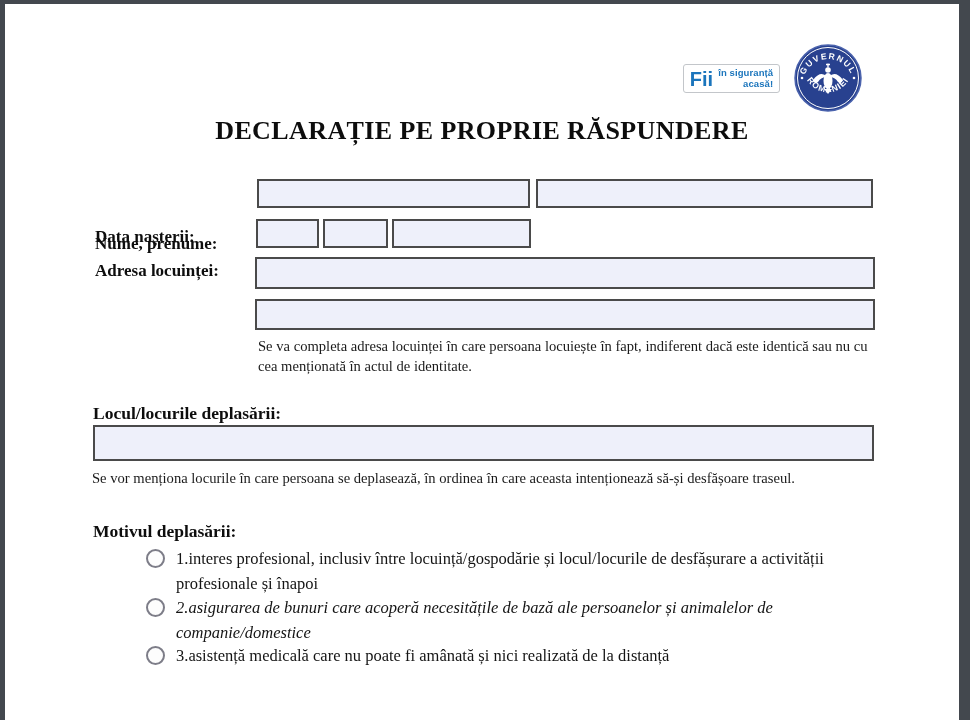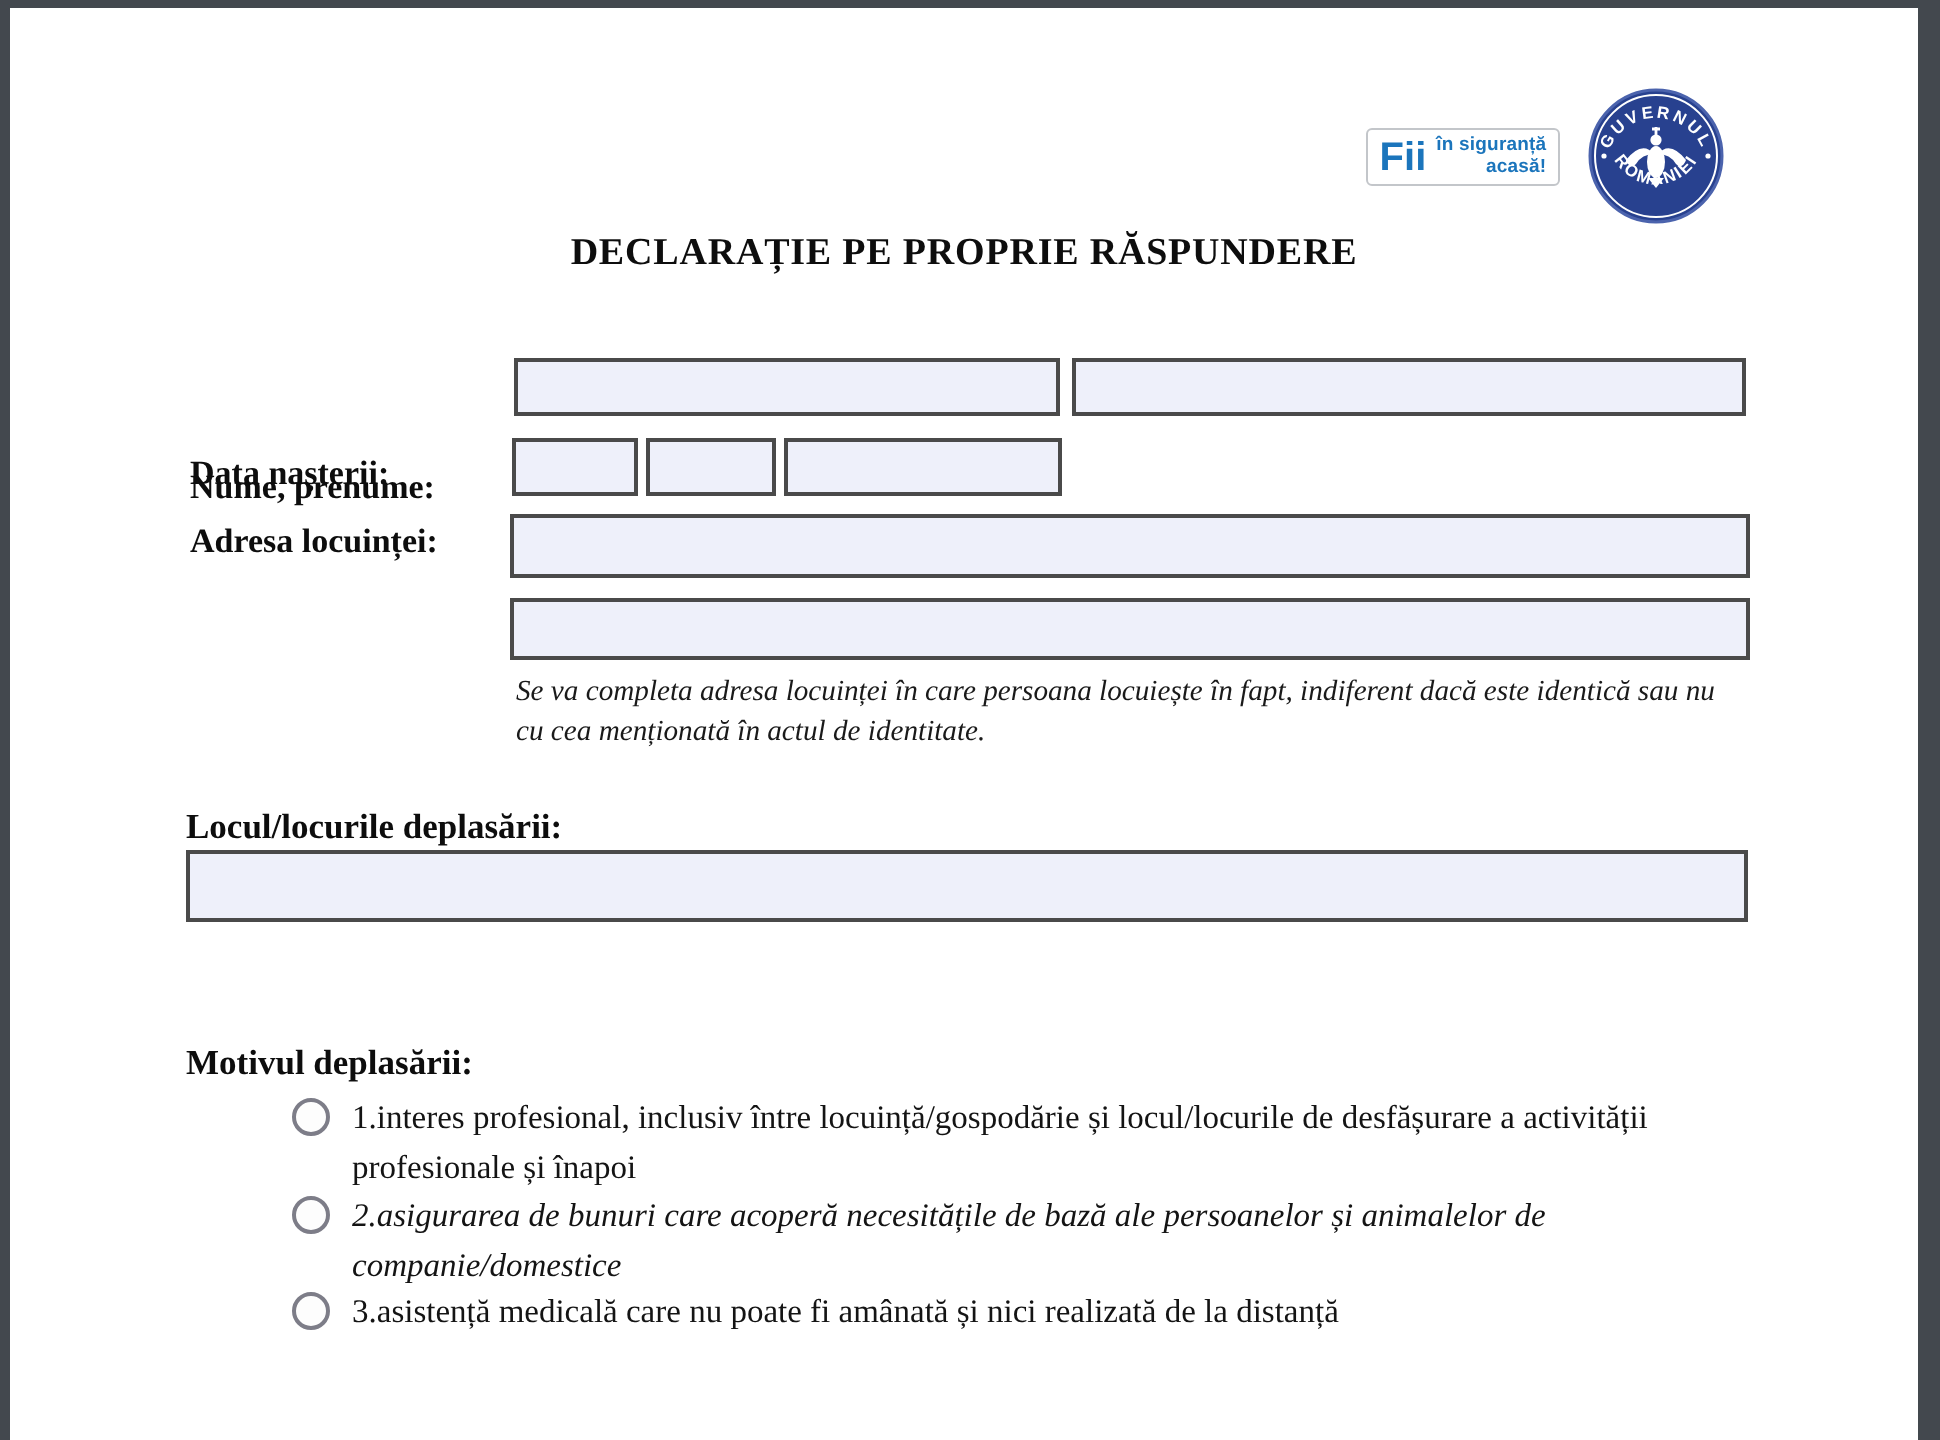--- a/index.html
+++ b/index.html
@@ -22,35 +22,35 @@
     font-family:"Liberation Sans", sans-serif;color:#1b75bc;
     box-sizing:border-box;
   }
   .fii-word{font-size:20px;font-weight:bold;line-height:20px;}
   .fii-lines{display:flex;flex-direction:column;font-size:9.5px;font-weight:bold;line-height:10.5px;letter-spacing:.1px;align-items:flex-end;}
   .seal{left:789px;top:40px;width:68px;height:68px;}
 
   
   .doc-title{
     left:0;top:112px;width:954px;text-align:center;
-    font-size:19px;font-weight:bold;color:#0d0d0d;letter-spacing:.4px;
+    font-size:26px;font-weight:bold;color:#0d0d0d;letter-spacing:.4px;
   }
 
   
   .field-label{font-weight:bold;font-size:17px;color:#0d0d0d;}
   .section-label{font-weight:bold;font-size:17.5px;color:#0d0d0d;}
 
   
   .fld{
     box-sizing:border-box;background:#eef0fa;border:2px solid #4a4a4a;
     font-family:"Liberation Serif", serif;font-size:15px;color:#111;
     padding:0 6px;border-radius:0;outline:none;
   }
 
-  .note{font-size:14.6px;color:#1a1a1a;line-height:20px;font-style:italic;}
+  .note{font-size:14.6px;color:#1a1a1a;line-height:20px;}
 
   
   .option{display:flex;align-items:flex-start;left:141px;width:740px;}
   .radio{
     flex:0 0 auto;width:15px;height:15px;border:2px solid #7d7d88;
     border-radius:50%;background:#fdfdfd;margin-top:2px;margin-right:11px;
     cursor:pointer;
   }
   .option-text{font-size:16.5px;line-height:24.5px;color:#141414;width:706px;}
 </style>
@@ -106,20 +106,21 @@
   <input type="text" class="abs fld" style="left: 318px; top: 215px; width: 65px; height: 29px;" value="">
   <input type="text" class="abs fld" style="left: 387px; top: 215px; width: 139px; height: 29px;" value="">
 
   <div class="abs field-label" style="left:90px;top:257px;">Adresa locuinței:</div>
   <input type="text" class="abs fld" style="left: 250px; top: 253px; width: 620px; height: 32px;" value="">
   <input type="text" class="abs fld" style="left: 250px; top: 295px; width: 620px; height: 31px;" value="">
   <div class="abs note" style="left:253px;top:332px;width:612px;">Se va completa adresa locuinței în care persoana locuiește în fapt, indiferent dacă este identică sau nu cu cea menționată în actul de identitate.</div>
 
   <div class="abs section-label" style="left:88px;top:399px;">Locul/locurile deplasării:</div>
   <input type="text" class="abs fld" style="left: 88px; top: 421px; width: 781px; height: 36px;" value="">
+  <div class="abs note" style="left:87px;top:464px;width:800px;">Se vor menționa locurile în care persoana se deplasează, în ordinea în care aceasta intenționează să-și desfășoare traseul.</div>
 
   <div class="abs section-label" style="left:88px;top:517px;">Motivul deplasării:</div>
 
   <div class="abs option" style="top:543px;">
     <span class="radio" role="radio" aria-checked="false"></span>
     <span class="option-text">1.interes profesional, inclusiv între locuință/gospodărie și locul/locurile de desfășurare a activității profesionale și înapoi</span>
   </div>
   <div class="abs option" style="top:592px;font-style:italic;">
     <span class="radio" role="radio" aria-checked="false"></span>
     <span class="option-text">2.asigurarea de bunuri care acoperă necesitățile de bază ale persoanelor și animalelor de companie/domestice</span>

